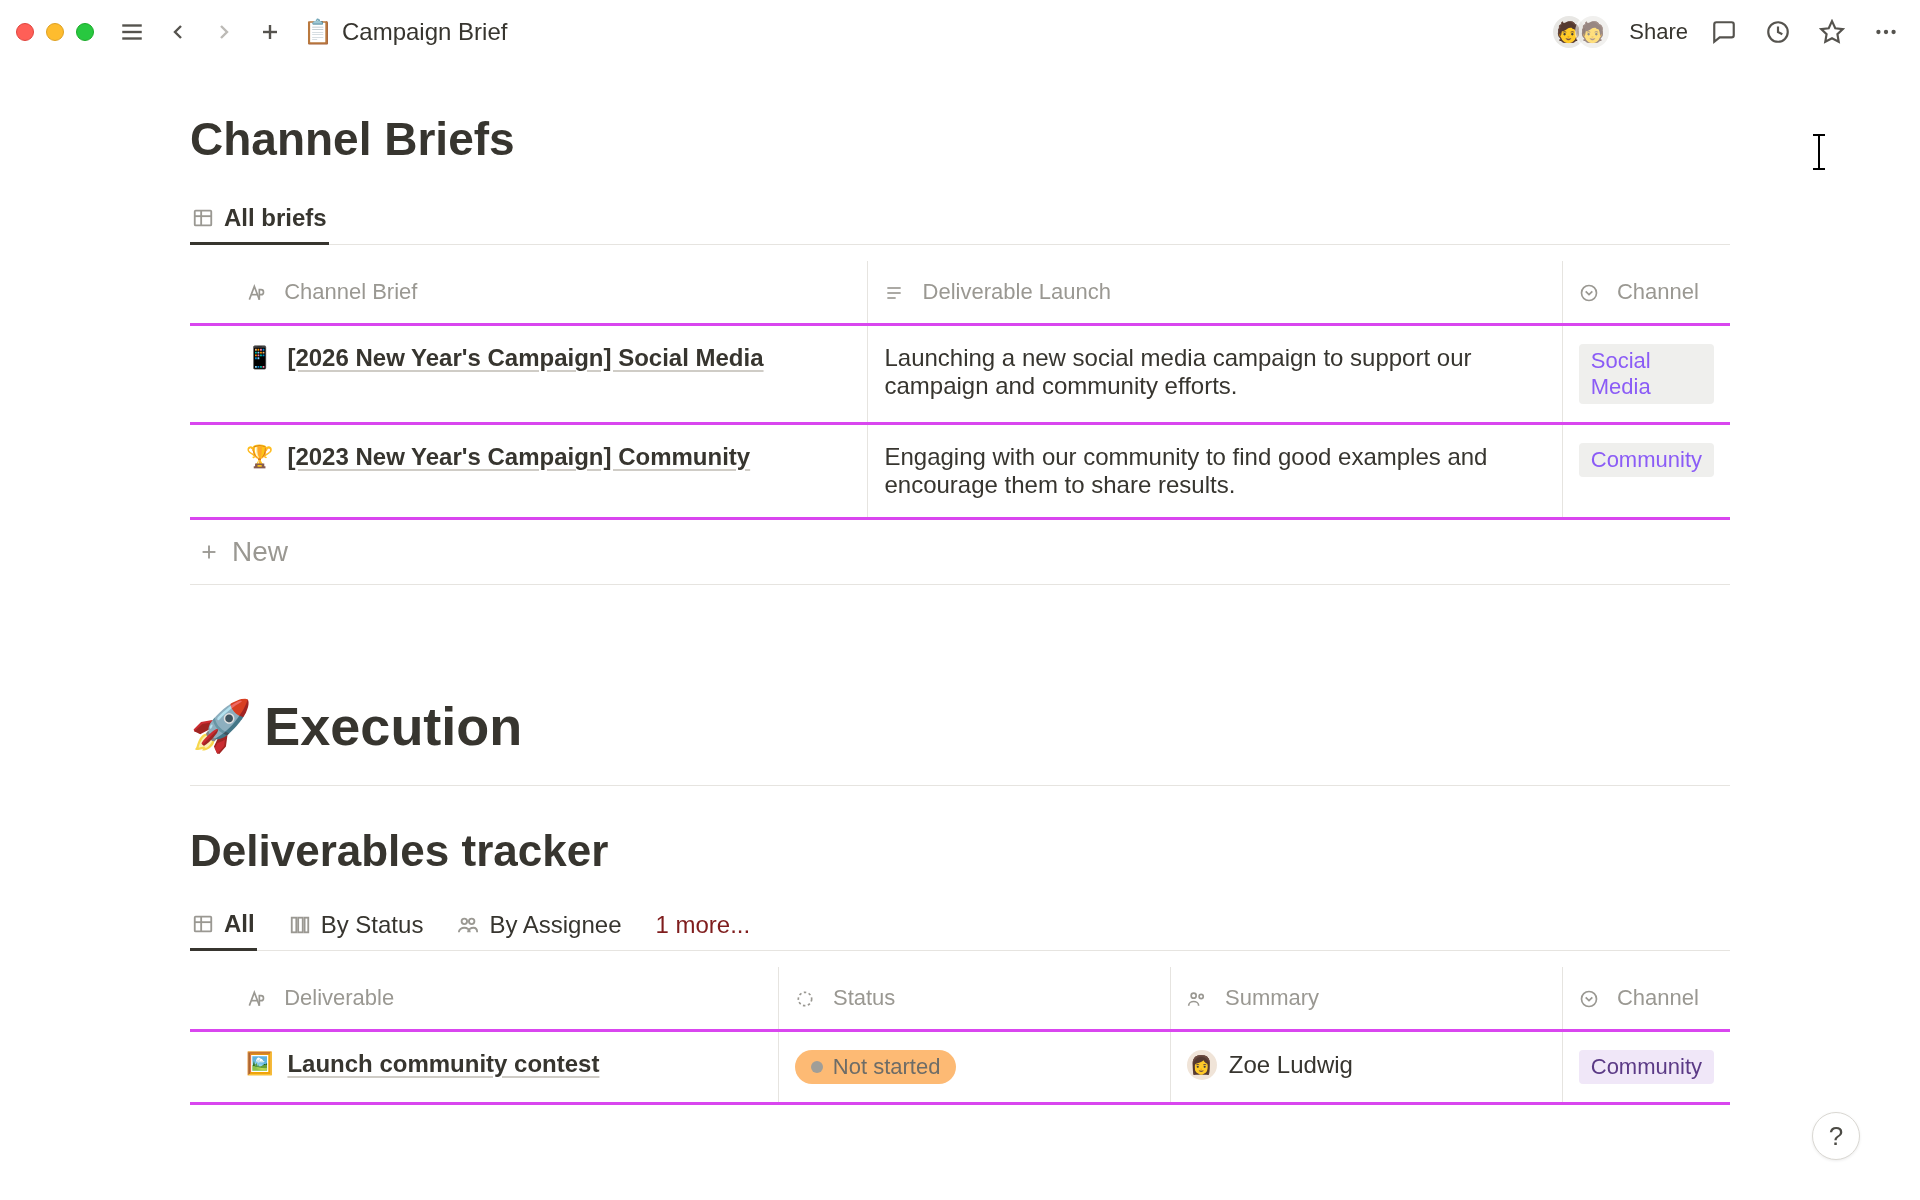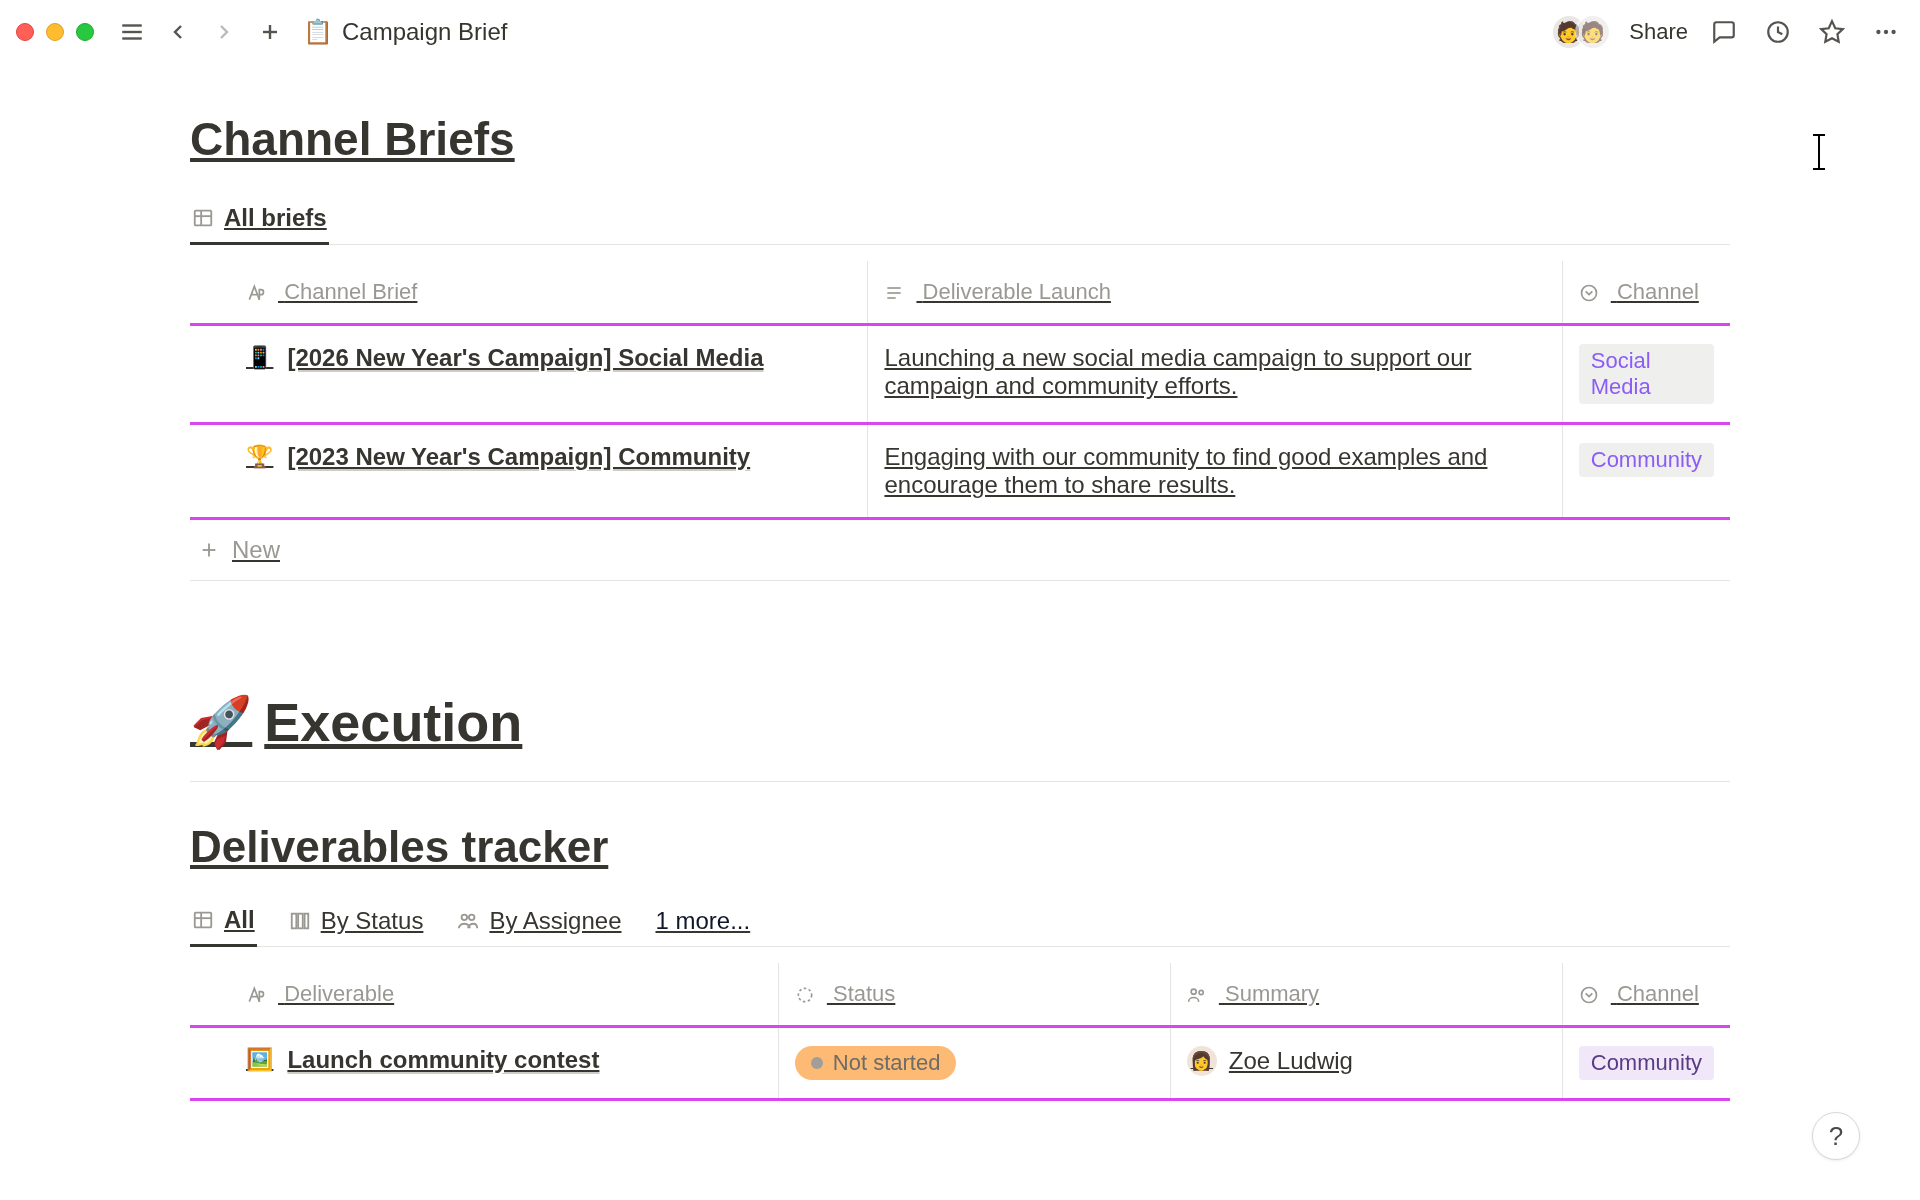--- a/index.html
+++ b/index.html
@@ -56,21 +56,20 @@
     background: #e8e7e4; border: 2px solid #fff;
     display: inline-flex; align-items: center; justify-content: center;
     font-size: 20px;
   }
   .avatar + .avatar { margin-left: -12px; }
   .share-text { font-size: 22px; color: #37352f; cursor: pointer; }
 
   
   .content {
     padding: 48px 190px 16px 190px;
-    text-decoration: underline;
   }
 
   h2.block-title {
     font-size: 46px; font-weight: 700; margin-bottom: 28px;
   }
 
   h2.exec-title {
     font-size: 54px; font-weight: 800; display: flex; align-items: center; gap: 12px;
     margin-top: 110px;
   }
@@ -91,21 +90,21 @@
     border-bottom: 1px solid #e6e4e0;
     margin-bottom: 16px;
   }
   .tab {
     display: flex; align-items: center; gap: 10px;
     padding: 10px 2px;
     font-size: 24px; color: #37352f; cursor: pointer;
   }
   .tab.active { font-weight: 600; border-bottom: 3px solid #37352f; margin-bottom: -1px; }
   .tab .tab-ico { color: #9a9892; display:inline-flex; }
-  .tab.more { color: #0f172a; justify-content: flex-end; }
+  .tab.more { color: #7f1d1d; justify-content: flex-end; }
 
   
   .db-table { width: 100%; border-collapse: collapse; }
   .db-table th, .db-table td {
     border-bottom: 3px solid #d946ef;
     text-align: left;
     vertical-align: top;
     padding: 18px 16px;
     font-weight: 400;
   }
@@ -138,21 +137,21 @@
 
   .status-pill {
     display: inline-flex; align-items: center; gap: 10px;
     background: #fdba74; border-radius: 20px; padding: 4px 16px;
     font-size: 22px; color: #6d6c67;
   }
   .status-dot { width: 12px; height: 12px; border-radius: 50%; background: #a09e98; }
 
   .new-row {
     display: flex; align-items: center; gap: 12px;
-    color: #9a9892; font-size: 24px; padding: 16px 8px; cursor: pointer;
+    color: #9a9892; font-size: 28px; padding: 16px 8px; cursor: pointer;
     border-bottom: 1px solid #e6e4e0;
   }
 
   .help-fab {
     position: fixed; right: 60px; bottom: 40px;
     width: 48px; height: 48px; border-radius: 50%;
     border: 1px solid #d9d7d2; background: #fff;
     display: flex; align-items: center; justify-content: center;
     font-size: 26px; color: #4c4b45; box-shadow: 0 1px 3px rgba(0,0,0,0.08);
   }

